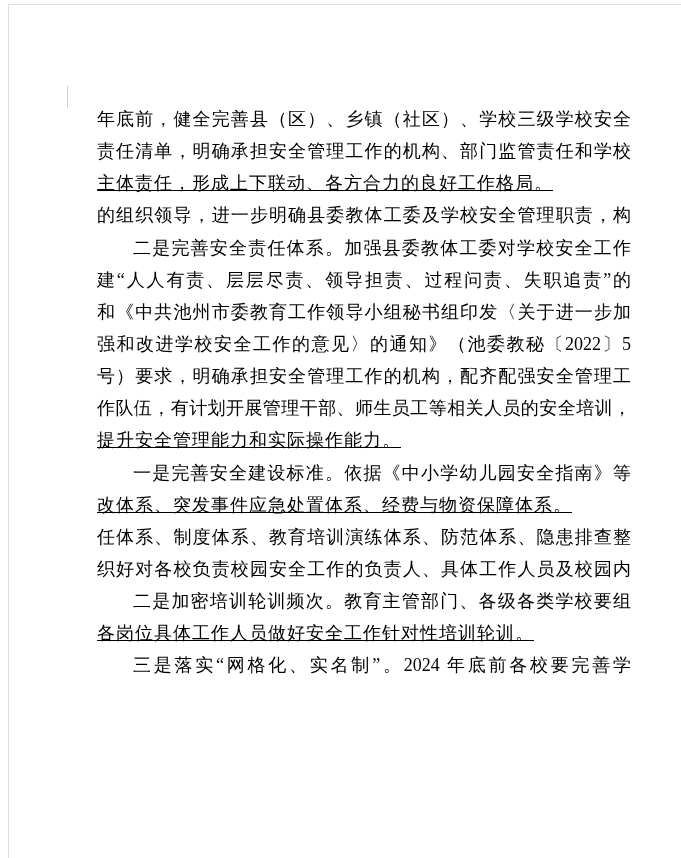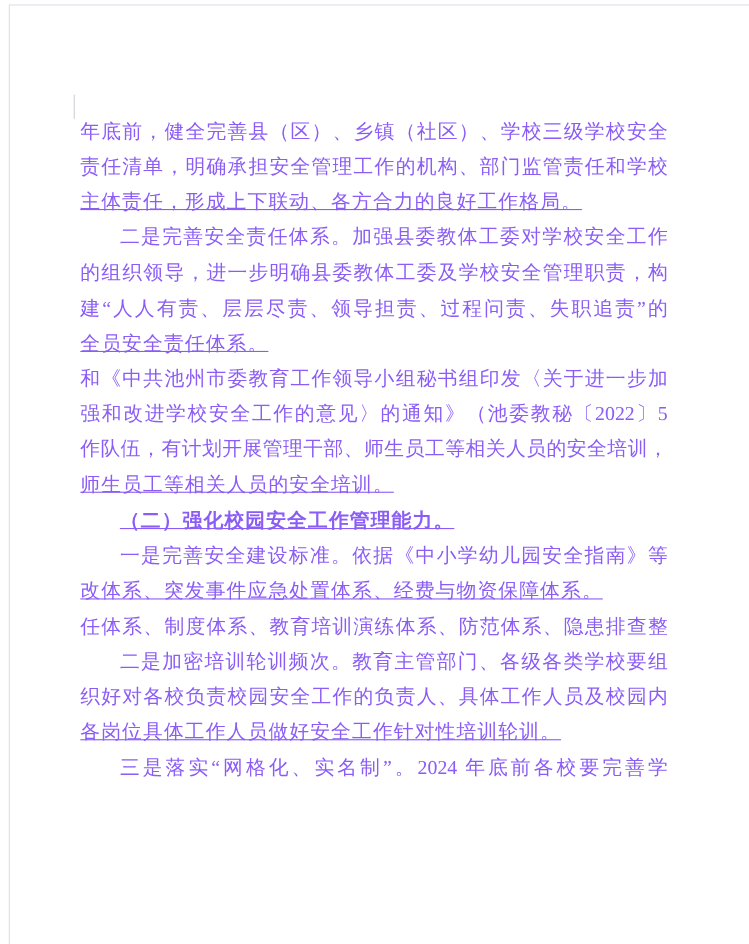--- a/index.html
+++ b/index.html
@@ -32,27 +32,27 @@
   }
   
   .boundary-mark {
     position: absolute;
     left: 67px; top: 86px;
     width: 1px; height: 22px;
     background: #ccd2d8;
   }
   .textblock {
     position: absolute;
-    left: 73px;
+    left: 97px;
     top: 103px;
     width: 534px;
     font-family: "Liberation Serif", "DejaVu Serif", serif;
     font-size: 18px;
     line-height: 32.14px;
-    color: #8b5cf6;
+    color: #000000;
   }
   .line {
     text-align: justify;
     white-space: nowrap;
   }
   .line.j {
     white-space: normal;
     text-align-last: justify;
   }
   .line:not(.j) {
@@ -70,30 +70,29 @@
 <body>
 
 <div class="page">
   <div class="edge-top"></div>
   <div class="edge-left"></div>
   <div class="boundary-mark"></div>
   <div class="textblock">
       <div class="line j">年底前，健全完善县（区）、乡镇（社区）、学校三级学校安全</div>
       <div class="line j">责任清单，明确承担安全管理工作的机构、部门监管责任和学校</div>
       <div class="line">主体责任，形成上下联动、各方合力的良好工作格局。</div>
+      <div class="line j">的组织领导，进一步明确县委教体工委及学校安全管理职责，构</div>
       <div class="line j i">二是完善安全责任体系。加强县委教体工委对学校安全工作</div>
-      <div class="line j">的组织领导，进一步明确县委教体工委及学校安全管理职责，构</div>
       <div class="line j">建“人人有责、层层尽责、领导担责、过程问责、失职追责”的</div>
-      <div class="line">全员安全责任体系。</div>
       <div class="line j">和《中共池州市委教育工作领导小组秘书组印发〈关于进一步加</div>
       <div class="line j">强和改进学校安全工作的意见〉的通知》（池委教秘〔2022〕5</div>
+      <div class="line j">号）要求，明确承担安全管理工作的机构，配齐配强安全管理工</div>
       <div class="line j">作队伍，有计划开展管理干部、师生员工等相关人员的安全培训，</div>
-      <div class="line">师生员工等相关人员的安全培训。</div>
-      <div class="line i b">（二）强化校园安全工作管理能力。</div>
+      <div class="line">提升安全管理能力和实际操作能力。</div>
       <div class="line j i">一是完善安全建设标准。依据《中小学幼儿园安全指南》等</div>
       <div class="line">改体系、突发事件应急处置体系、经费与物资保障体系。</div>
       <div class="line j">任体系、制度体系、教育培训演练体系、防范体系、隐患排查整</div>
+      <div class="line j">织好对各校负责校园安全工作的负责人、具体工作人员及校园内</div>
       <div class="line j i">二是加密培训轮训频次。教育主管部门、各级各类学校要组</div>
-      <div class="line j">织好对各校负责校园安全工作的负责人、具体工作人员及校园内</div>
       <div class="line">各岗位具体工作人员做好安全工作针对性培训轮训。</div>
       <div class="line j i">三是落实“网格化、实名制”。2024 年底前各校要完善学</div>
     </div>
 </div>
 
 </body></html>

